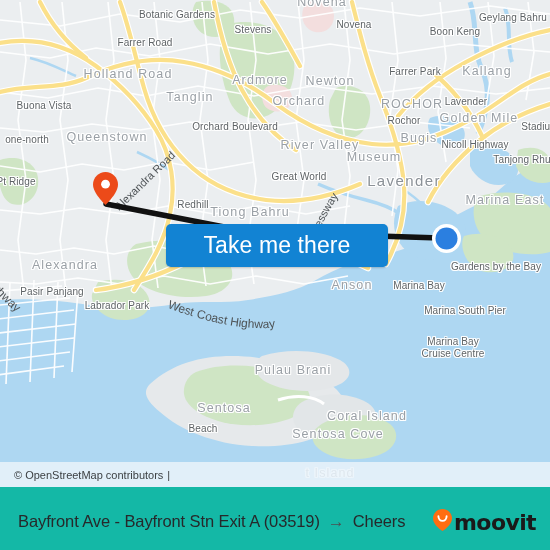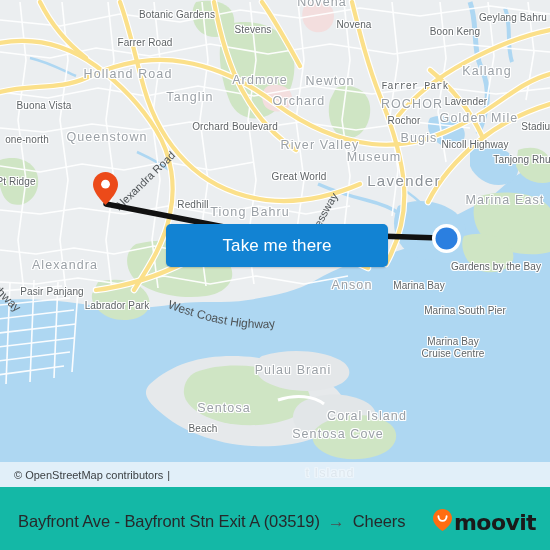--- a/index.html
+++ b/index.html
@@ -70,21 +70,21 @@
     position: absolute;
     left: 166px;
     top: 224px;
     width: 222px;
     height: 43px;
     background: #1283d3;
     border: none;
     border-radius: 5px;
     color: #ffffff;
     font-family: "Liberation Sans", sans-serif;
-    font-size: 17px;
+    font-size: 23px;
     letter-spacing: .1px;
     cursor: pointer;
     display: flex;
     align-items: center;
     justify-content: center;
     box-shadow: 0 1px 2px rgba(0,0,0,.18);
     padding: 0;
   }
 
   
@@ -324,21 +324,21 @@
         <div class="maplabel dark" style="left: 177px; top: 14px;">Botanic Gardens</div>
         <div class="maplabel dark" style="left: 253px; top: 29px;">Stevens</div>
         <div class="maplabel dark" style="left: 354px; top: 24px;">Novena</div>
         <div class="maplabel place" style="left: 322px; top: 2px;">Novena</div>
         <div class="maplabel dark" style="left: 455px; top: 31px;">Boon Keng</div>
         <div class="maplabel dark" style="left: 513px; top: 17px;">Geylang Bahru</div>
         <div class="maplabel dark" style="left: 145px; top: 42px;">Farrer Road</div>
         <div class="maplabel place" style="left: 128px; top: 74px;">Holland Road</div>
         <div class="maplabel place" style="left: 260px; top: 80px;">Ardmore</div>
         <div class="maplabel place" style="left: 330px; top: 81px;">Newton</div>
-        <div class="maplabel dark" style="left: 415px; top: 86px; font-family: Liberation Mono, monospace;">Farrer Park</div>
+        <div class="maplabel dark" style="left: 415px; top: 71px;">Farrer Park</div>
         <div class="maplabel place" style="left: 487px; top: 71px;">Kallang</div>
         <div class="maplabel dark" style="left: 44px; top: 105px;">Buona Vista</div>
         <div class="maplabel place" style="left: 190px; top: 97px;">Tanglin</div>
         <div class="maplabel place" style="left: 299px; top: 101px;">Orchard</div>
         <div class="maplabel place" style="left: 412px; top: 104px;">ROCHOR</div>
         <div class="maplabel dark" style="left: 466px; top: 101px;">Lavender</div>
         <div class="maplabel dark" style="left: 235px; top: 126px;">Orchard Boulevard</div>
         <div class="maplabel dark" style="left: 404px; top: 120px;">Rochor</div>
         <div class="maplabel place" style="left: 479px; top: 118px;">Golden Mile</div>
         <div class="maplabel dark" style="left: 540px; top: 126px;">Stadium</div>

